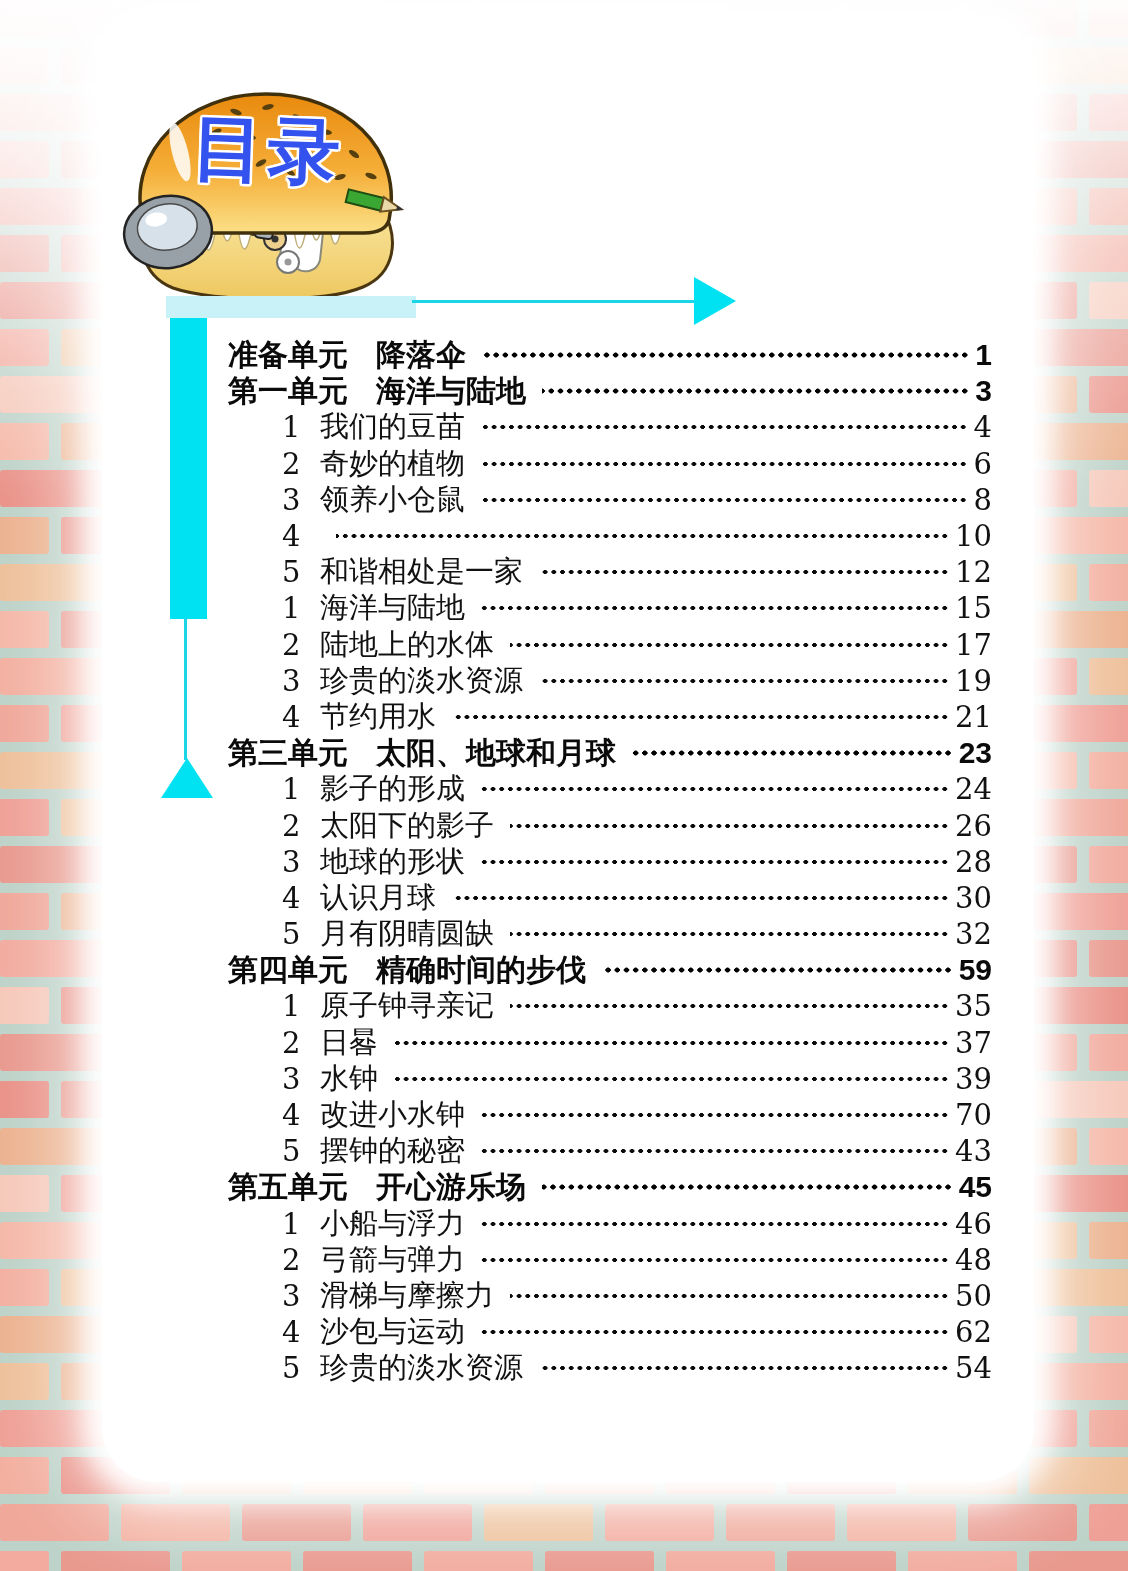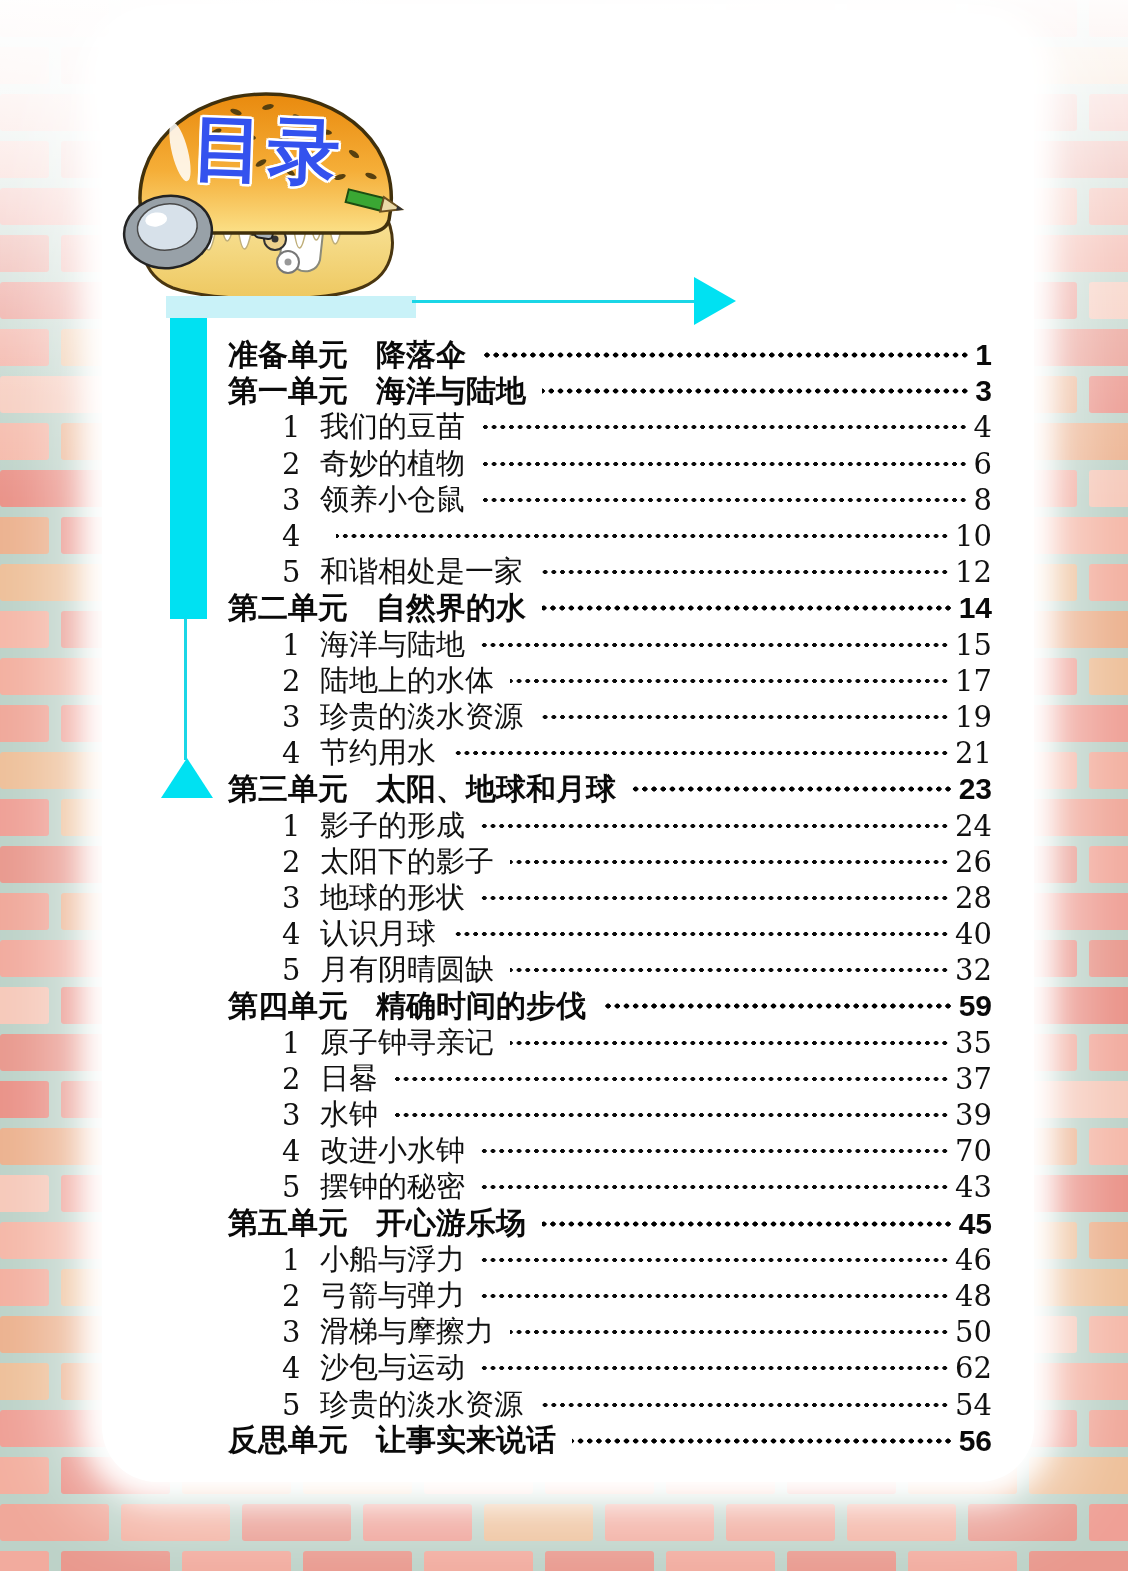--- a/index.html
+++ b/index.html
@@ -543,26 +543,20 @@
       <span class="c1">4</span>
       <span class="leader"></span>
       <span class="pg">10</span>
     </div>
     <div class="row lesson">
       <span class="c1">5</span>
       <span class="t">和谐相处是一家</span>
       <span class="leader"></span>
       <span class="pg">12</span>
     </div>
-    <div class="row unit">
-      <span class="c1">第二单元</span>
-      <span class="t">自然界的水</span>
-      <span class="leader"></span>
-      <span class="pg">14</span>
-    </div>
     <div class="row lesson">
       <span class="c1">1</span>
       <span class="t">海洋与陆地</span>
       <span class="leader"></span>
       <span class="pg">15</span>
     </div>
     <div class="row lesson">
       <span class="c1">2</span>
       <span class="t">陆地上的水体</span>
       <span class="leader"></span>
@@ -601,21 +595,21 @@
     <div class="row lesson">
       <span class="c1">3</span>
       <span class="t">地球的形状</span>
       <span class="leader"></span>
       <span class="pg">28</span>
     </div>
     <div class="row lesson">
       <span class="c1">4</span>
       <span class="t">认识月球</span>
       <span class="leader"></span>
-      <span class="pg">40</span>
+      <span class="pg">30</span>
     </div>
     <div class="row lesson">
       <span class="c1">5</span>
       <span class="t">月有阴晴圆缺</span>
       <span class="leader"></span>
       <span class="pg">32</span>
     </div>
     <div class="row unit">
       <span class="c1">第四单元</span>
       <span class="t">精确时间的步伐</span>
@@ -681,19 +675,13 @@
       <span class="t">沙包与运动</span>
       <span class="leader"></span>
       <span class="pg">62</span>
     </div>
     <div class="row lesson">
       <span class="c1">5</span>
       <span class="t">珍贵的淡水资源</span>
       <span class="leader"></span>
       <span class="pg">54</span>
     </div>
-    <div class="row unit">
-      <span class="c1">反思单元</span>
-      <span class="t">让事实来说话</span>
-      <span class="leader"></span>
-      <span class="pg">56</span>
-    </div>
   </div>
 
 </body></html>

